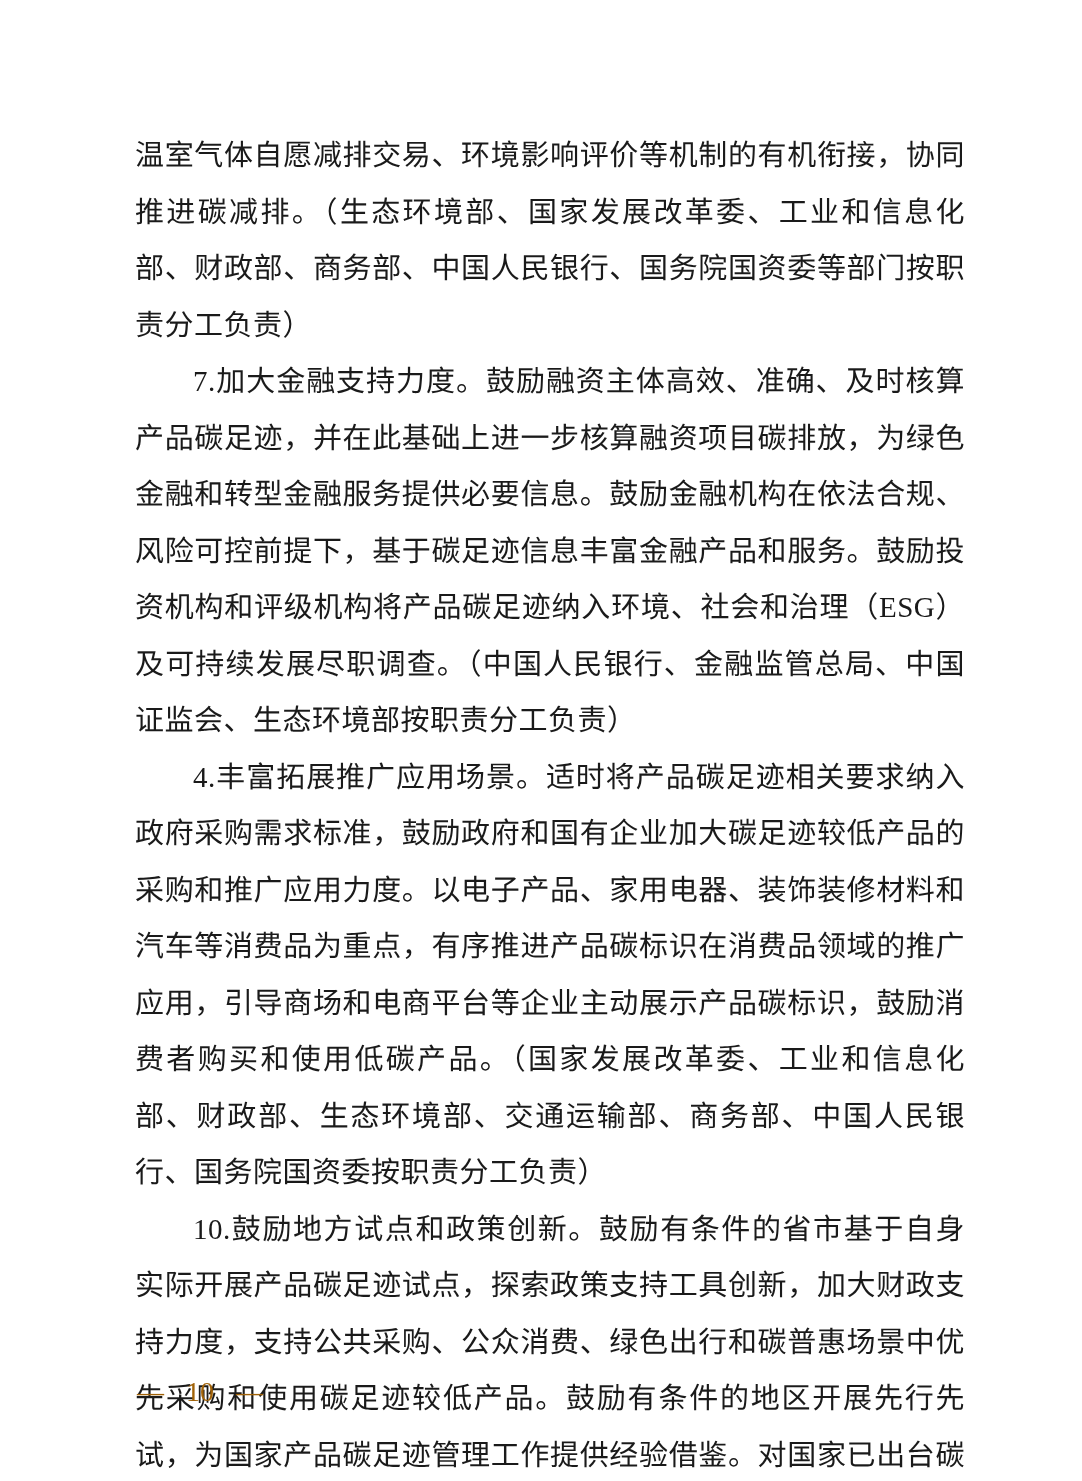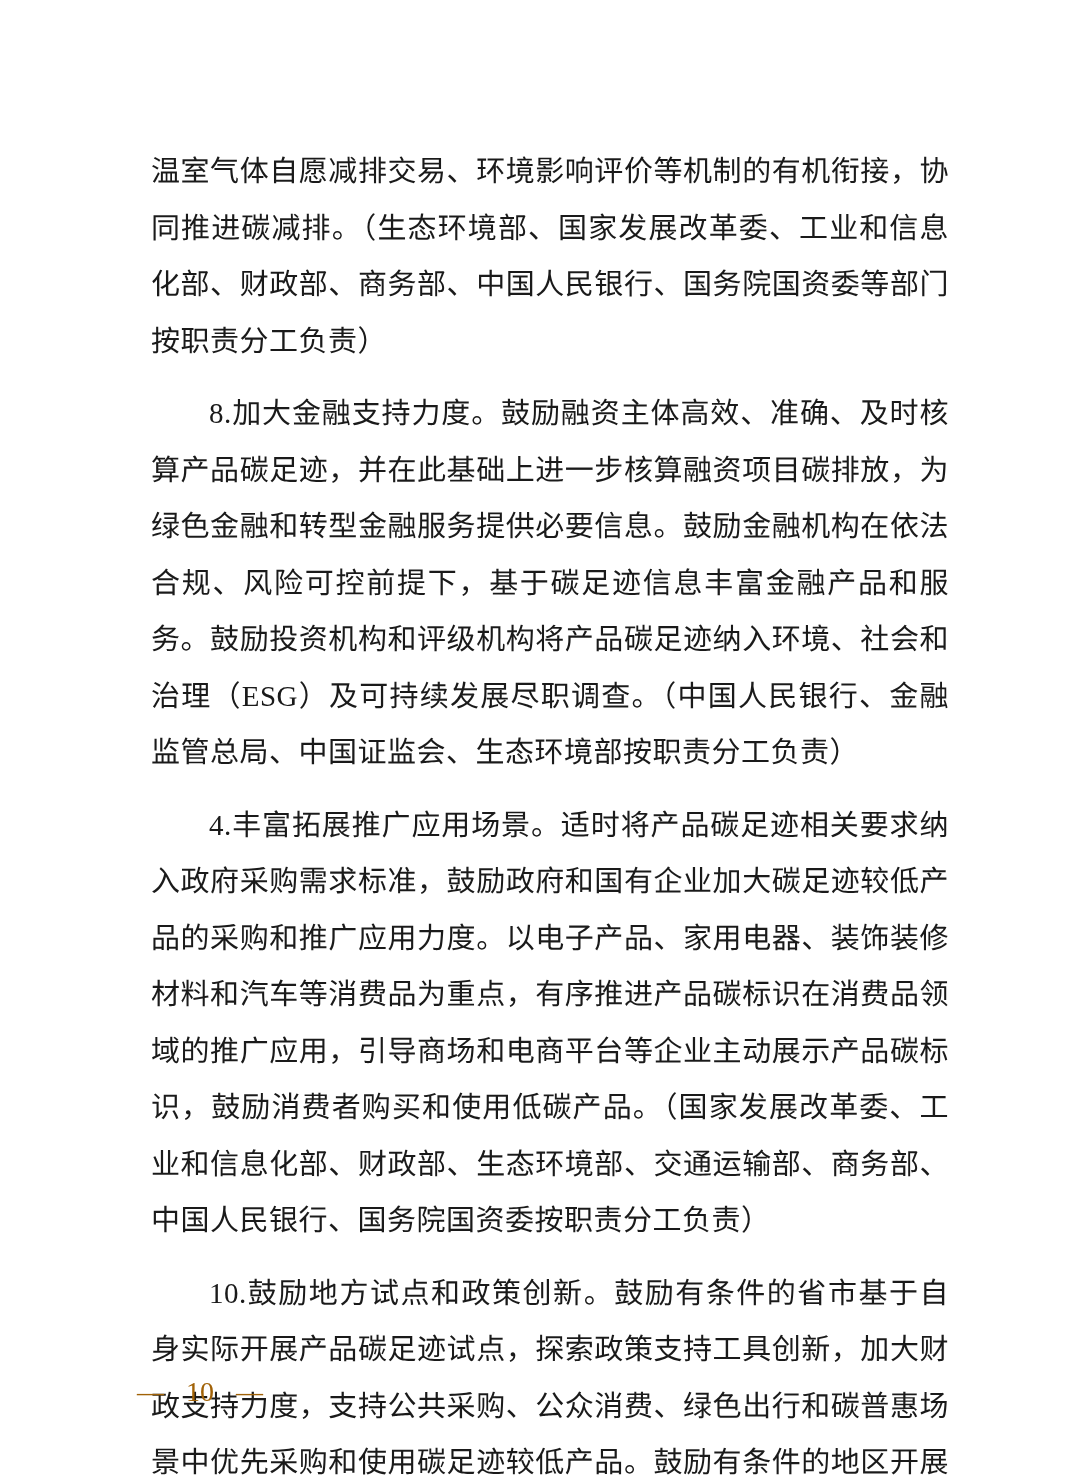--- a/index.html
+++ b/index.html
@@ -21,21 +21,21 @@
     left: 135px;
     top: 127px;
     width: 830px;
     font-size: 29px;
     line-height: 56.5px;
     letter-spacing: 0.5px;
     text-align: justify;
     text-justify: inter-ideograph;
   }
   .content p {
-    margin: 16px;
+    margin: 0;
     padding: 0;
   }
   .content p.indent {
     text-indent: 2em;
   }
   .footer {
     position: absolute;
     left: 137px;
     top: 1372px;
     font-size: 27px;
@@ -53,21 +53,21 @@
     font-size: 28px;
   }
 </style>
 </head>
 <body>
 
 <div class="page">
 
   <div class="content">
     <p>温室气体自愿减排交易、环境影响评价等机制的有机衔接，协同推进碳减排。（生态环境部、国家发展改革委、工业和信息化部、财政部、商务部、中国人民银行、国务院国资委等部门按职责分工负责）</p>
-    <p class="indent">8.加大金融支持力度。鼓励融资主体高效、准确、及时核算产品碳足迹，并在此基础上进一步核算融资项目碳排放，为绿色金融和转型金融服务提供必要信息。鼓励金融机构在依法合规、风险可控前提下，基于碳足迹信息丰富金融产品和服务。鼓励投资机构和评级机构将产品碳足迹纳入环境、社会和治理（ESG）及可持续发展尽职调查。（中国人民银行、金融监管总局、中国证监会、生态环境部按职责分工负责）</p>
+    <p class="indent">7.加大金融支持力度。鼓励融资主体高效、准确、及时核算产品碳足迹，并在此基础上进一步核算融资项目碳排放，为绿色金融和转型金融服务提供必要信息。鼓励金融机构在依法合规、风险可控前提下，基于碳足迹信息丰富金融产品和服务。鼓励投资机构和评级机构将产品碳足迹纳入环境、社会和治理（ESG）及可持续发展尽职调查。（中国人民银行、金融监管总局、中国证监会、生态环境部按职责分工负责）</p>
     <p class="indent">4.丰富拓展推广应用场景。适时将产品碳足迹相关要求纳入政府采购需求标准，鼓励政府和国有企业加大碳足迹较低产品的采购和推广应用力度。以电子产品、家用电器、装饰装修材料和汽车等消费品为重点，有序推进产品碳标识在消费品领域的推广应用，引导商场和电商平台等企业主动展示产品碳标识，鼓励消费者购买和使用低碳产品。（国家发展改革委、工业和信息化部、财政部、生态环境部、交通运输部、商务部、中国人民银行、国务院国资委按职责分工负责）</p>
     <p class="indent">10.鼓励地方试点和政策创新。鼓励有条件的省市基于自身实际开展产品碳足迹试点，探索政策支持工具创新，加大财政支持力度，支持公共采购、公众消费、绿色出行和碳普惠场景中优先采购和使用碳足迹较低产品。鼓励有条件的地区开展先行先试，为国家产品碳足迹管理工作提供经验借鉴。对国家已出台碳足迹核算规则和标准的</p>
   </div>
 
   <div class="footer">
     <span class="dash">—</span><span class="pnum">10</span><span class="dash">—</span>
   </div>
 
 </div>
 

